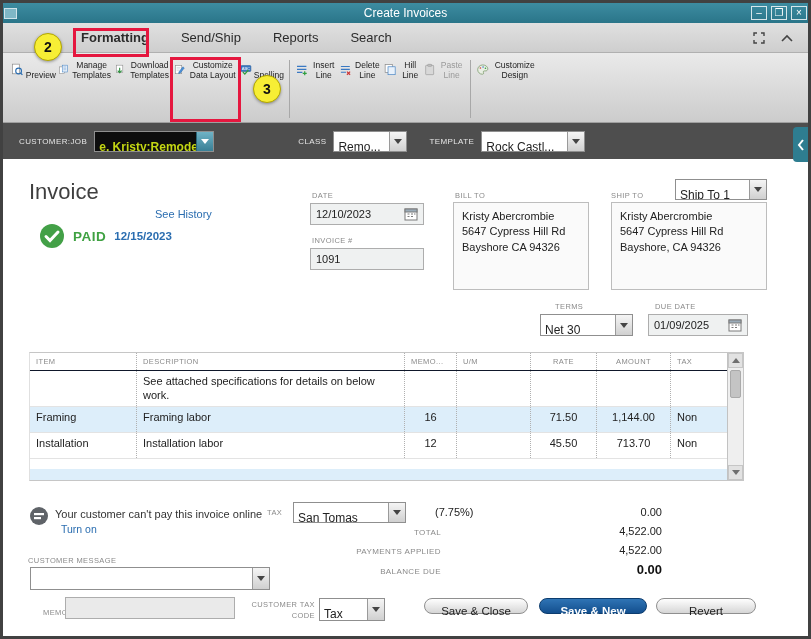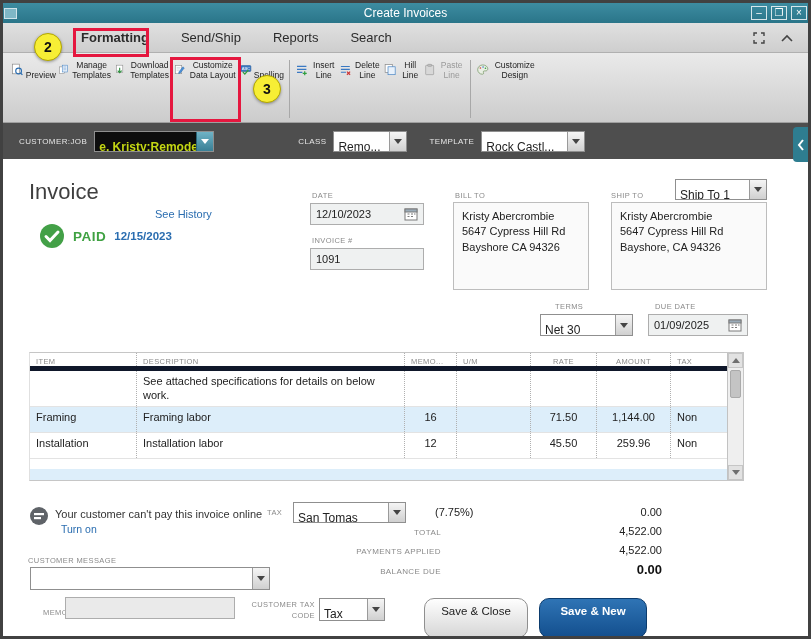--- a/index.html
+++ b/index.html
@@ -44,21 +44,21 @@
 .invoice-title{font-size:22px;color:#3f3f3f}
 .paid-row{display:flex;align-items:center;gap:8px}
 .paid-txt{font-size:13.5px;font-weight:bold;color:#3fa142;letter-spacing:.5px}
 .paid-date{font-size:11.5px;font-weight:bold;color:#2a6db0}
 .datefield,.txtfield{display:flex;align-items:center;border:1px solid #adadad;background:#eff1f1;height:22px;padding:0 5px;font-size:11px;color:#222}
 .datefield .fv,.txtfield .fv{flex:1;white-space:nowrap;overflow:hidden}
 .addr-box{border:1px solid #bdbdbd;background:#fafafa;padding:6px 8px;font-size:11px;line-height:1.4;color:#222}
 
 .items{border-top:1px solid #c6c6c6;border-bottom:1px solid #c6c6c6;border-left:1px solid #e0e0e0;border-right:1px solid #c6c6c6;position:relative;background:#fff}
 .thead,.trow{display:flex}
-.thead{border-bottom:5px solid #0f172a;height:18px}
+.thead{border-bottom:1px solid #0f172a;height:18px}
 .thead .cell{font-size:7.5px;color:#8a8a8a;letter-spacing:.4px;padding:4px 6px}
 .trow{border-bottom:1px solid #e3e3e3;background:#fff}
 .trow.alt{background:#ddeefa}
 .trow .cell{font-size:11px;color:#222;padding:3px 6px;line-height:1.3}
 .cell{overflow:hidden}
 .cell+.cell{border-left:1px dotted #b0b0b0}
 .c1{width:106px}.c2{width:268px}.c3{width:52px}.c4{width:74px}.c5{width:66px}.c6{width:74px}.c7{width:57px}
 .num{text-align:center}
 .vscroll{position:absolute;top:0;right:0;bottom:0;width:16px;border-left:1px solid #c2c2c2;background:#efefef}
 .scroll-btn{position:absolute;left:0;right:0;height:15px;background:#e2e2e2;border:1px solid #c6c6c6;display:flex;align-items:center;justify-content:center}
@@ -67,21 +67,21 @@
 .tri-down-s{width:0;height:0;border-left:4px solid transparent;border-right:4px solid transparent;border-top:5px solid #6f6f6f}
 .scroll-thumb{position:absolute;top:17px;left:2px;right:2px;height:28px;background:#c4c4c4;border:1px solid #aaa;border-radius:2px}
 .empty-hl{position:absolute;left:0;right:16px;bottom:0;height:11px;background:#ddeefa}
 
 .flbl{font-size:8px;color:#8a8a8a;letter-spacing:.4px;white-space:nowrap}
 .fval{font-size:11px;color:#222;white-space:nowrap}
 .tr{text-align:right}
 .bal{font-size:13px;font-weight:bold;color:#111}
 .note{font-size:11px;color:#333;white-space:nowrap}
 .link-s{font-size:10.5px;color:#2a6db0;cursor:pointer}
-.btn{height:40px;border:1px solid #8f8f8f;background:linear-gradient(#fefefe,#d6d6d6);font-size:11.5px;color:#222;text-align:center;line-height:24px;border-radius:10px;cursor:pointer}
+.btn{height:16px;border:1px solid #8f8f8f;background:linear-gradient(#fefefe,#d6d6d6);font-size:11.5px;color:#222;text-align:center;line-height:24px;border-radius:10px;cursor:pointer}
 .btn.primary{background:linear-gradient(#2f74b5,#134f8e);border:1px solid #0c3c6e;color:#fff;font-weight:bold}
 
 .red-box{position:absolute;border:3px solid #e5173f;pointer-events:none;z-index:40}
 .callout{position:absolute;width:28px;height:28px;border-radius:50%;background:#f7ee35;border:1px solid #b3a700;box-shadow:0 1px 3px rgba(0,0,0,.35);display:flex;align-items:center;justify-content:center;font-size:14px;font-weight:bold;color:#111;z-index:60}
 svg{display:block}
 </style>
 </head>
 <body>
 
 <div class="window">
@@ -316,21 +316,21 @@
         <div class="cell c5 num">71.50</div>
         <div class="cell c6 num">1,144.00</div>
         <div class="cell c7">Non</div>
       </div>
       <div class="trow" style="min-height:26px">
         <div class="cell c1">Installation</div>
         <div class="cell c2">Installation labor</div>
         <div class="cell c3 num">12</div>
         <div class="cell c4"></div>
         <div class="cell c5 num">45.50</div>
-        <div class="cell c6 num">259.96</div>
+        <div class="cell c6 num">713.70</div>
         <div class="cell c7">Non</div>
       </div>
       <div class="empty-hl"></div>
       <div class="vscroll">
         <div class="scroll-btn up">
             <i class="tri-up-s"></i>
           </div>
         <div class="scroll-thumb"></div>
         <div class="scroll-btn down">
             <i class="tri-down-s"></i>
@@ -381,20 +381,21 @@
     <div class="a lbl tr" style="left:246px;top:438px;width:66px;white-space:normal;line-height:1.5">CUSTOMER TAX CODE</div>
     <div class="a qb-select" style="left:316px;top:437px;width:66px;height:23px">
       <span class="qb-val">Tax</span>
       <span class="dd-btn">
           <i class="tri"></i>
         </span>
     </div>
 
     <div class="a btn" style="left:421px;top:437px;width:104px">Save &amp; Close</div>
     <div class="a btn primary" style="left:536px;top:437px;width:108px">Save &amp; New</div>
+    <div class="a btn" style="left:653px;top:437px;width:100px">Revert</div>
   </div>
 
   <div class="red-box" style="left:70px;top:25px;width:76px;height:29px"></div>
   <div class="red-box" style="left:167px;top:54px;width:71px;height:65px"></div>
   <div class="callout" style="left:31px;top:30px">2</div>
   <div class="callout" style="left:250px;top:72px">3</div>
 
 </div>
 
 </body></html>

